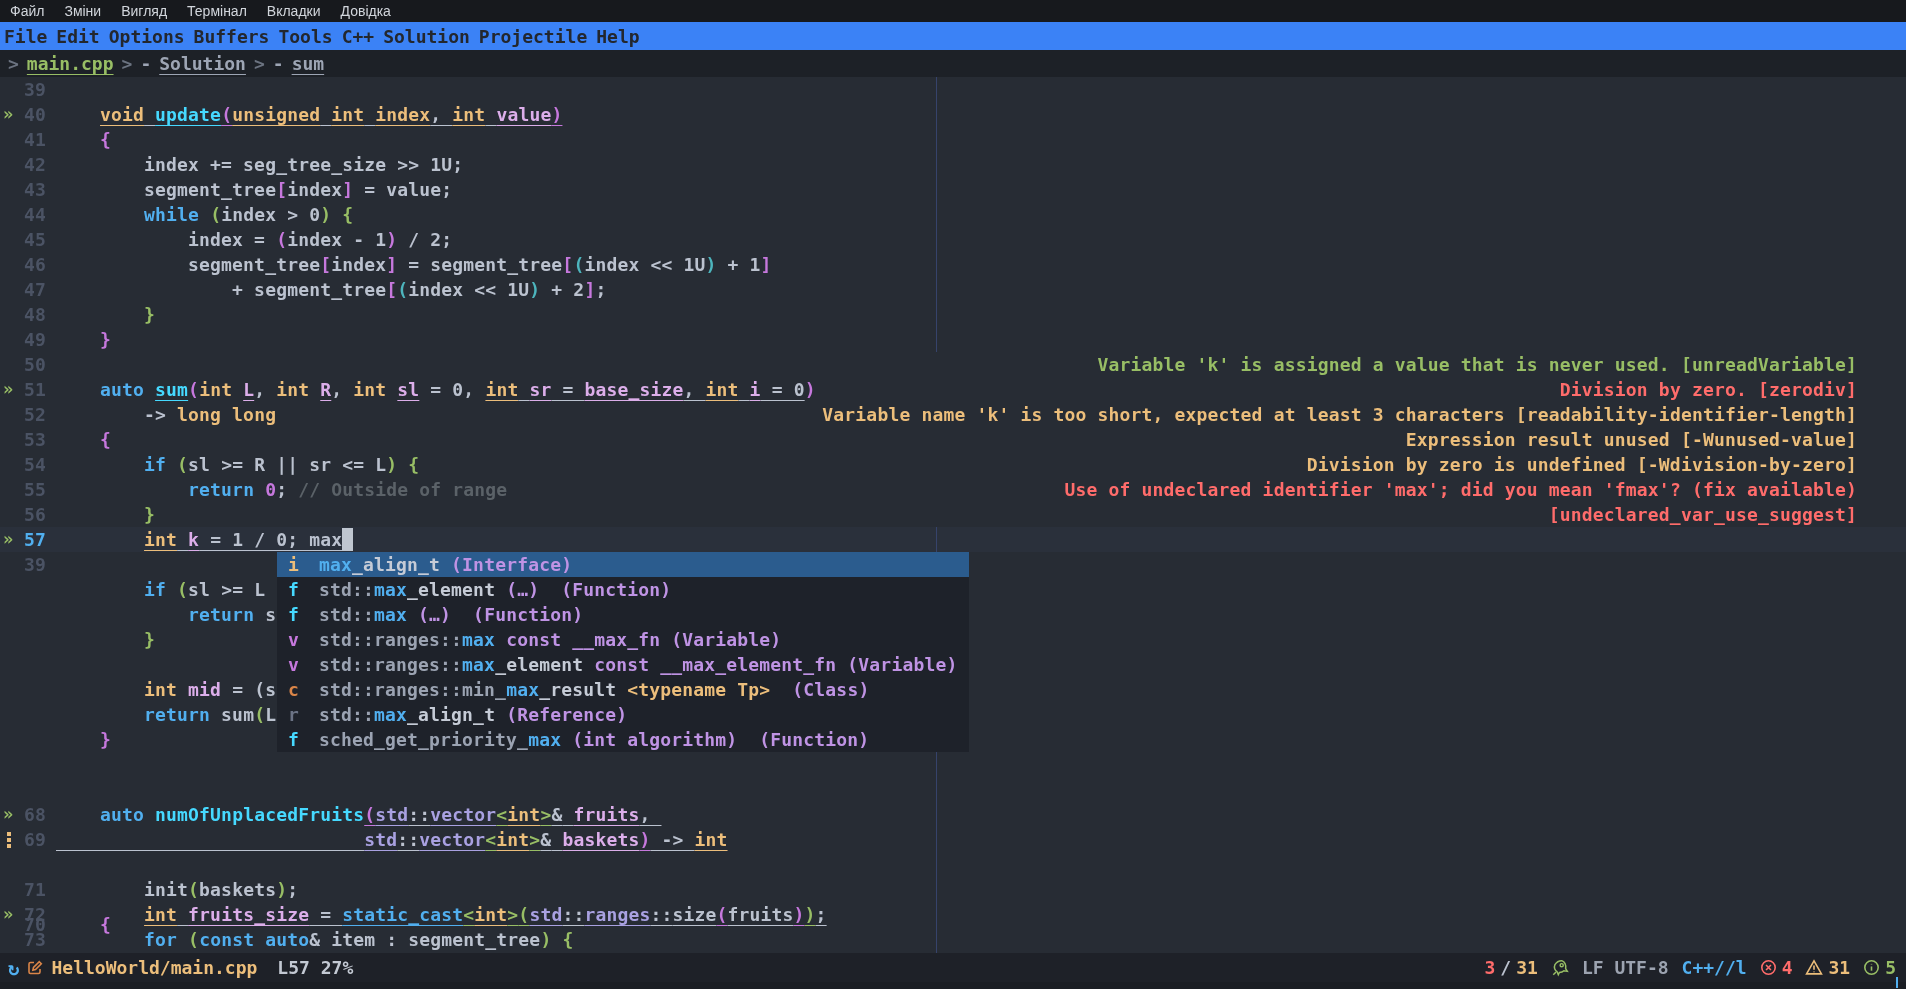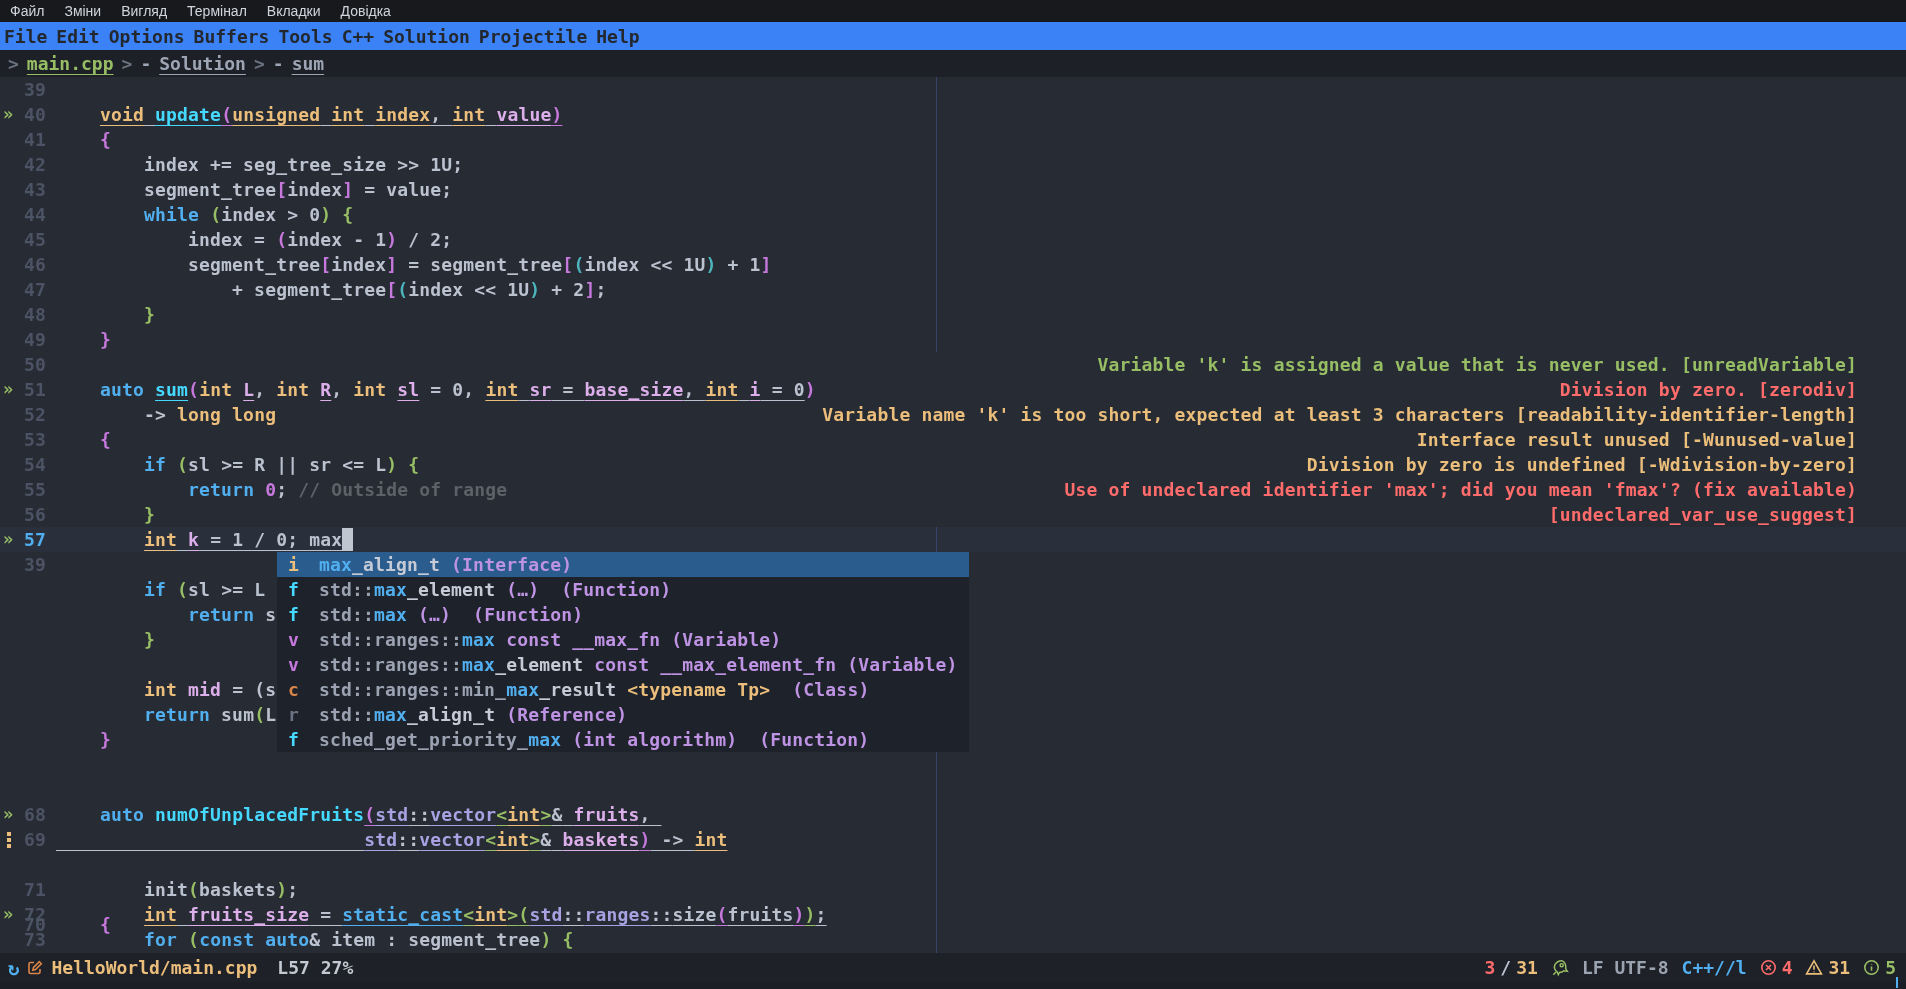--- a/index.html
+++ b/index.html
@@ -88,21 +88,21 @@
       <div class="row" style="top: 100px;"><span class="lnum">43</span><span class="code"><span class="tok" style="color: rgb(187, 194, 207);">        segment_tree</span><span class="tok" style="color: rgb(198, 120, 221);">[</span><span class="tok" style="color: rgb(187, 194, 207);">index</span><span class="tok" style="color: rgb(198, 120, 221);">]</span><span class="tok" style="color: rgb(187, 194, 207);"> = value;</span></span></div>
       <div class="row" style="top: 125px;"><span class="lnum">44</span><span class="code"><span class="tok" style="color: rgb(187, 194, 207);">        </span><span class="tok" style="color: rgb(81, 175, 239);">while</span><span class="tok" style="color: rgb(187, 194, 207);"> </span><span class="tok" style="color: rgb(152, 190, 101);">(</span><span class="tok" style="color: rgb(187, 194, 207);">index &gt; 0</span><span class="tok" style="color: rgb(152, 190, 101);">)</span><span class="tok" style="color: rgb(152, 190, 101);"> {</span></span></div>
       <div class="row" style="top: 150px;"><span class="lnum">45</span><span class="code"><span class="tok" style="color: rgb(187, 194, 207);">            index = </span><span class="tok" style="color: rgb(198, 120, 221);">(</span><span class="tok" style="color: rgb(187, 194, 207);">index - 1</span><span class="tok" style="color: rgb(198, 120, 221);">)</span><span class="tok" style="color: rgb(187, 194, 207);"> / 2;</span></span></div>
       <div class="row" style="top: 175px;"><span class="lnum">46</span><span class="code"><span class="tok" style="color: rgb(187, 194, 207);">            segment_tree</span><span class="tok" style="color: rgb(198, 120, 221);">[</span><span class="tok" style="color: rgb(187, 194, 207);">index</span><span class="tok" style="color: rgb(198, 120, 221);">]</span><span class="tok" style="color: rgb(187, 194, 207);"> = segment_tree</span><span class="tok" style="color: rgb(198, 120, 221);">[</span><span class="tok" style="color: rgb(77, 181, 189);">(</span><span class="tok" style="color: rgb(187, 194, 207);">index &lt;&lt; 1U</span><span class="tok" style="color: rgb(77, 181, 189);">)</span><span class="tok" style="color: rgb(187, 194, 207);"> + 1</span><span class="tok" style="color: rgb(198, 120, 221);">]</span></span></div>
       <div class="row" style="top: 200px;"><span class="lnum">47</span><span class="code"><span class="tok" style="color: rgb(187, 194, 207);">                + segment_tree</span><span class="tok" style="color: rgb(198, 120, 221);">[</span><span class="tok" style="color: rgb(77, 181, 189);">(</span><span class="tok" style="color: rgb(187, 194, 207);">index &lt;&lt; 1U</span><span class="tok" style="color: rgb(77, 181, 189);">)</span><span class="tok" style="color: rgb(187, 194, 207);"> + 2</span><span class="tok" style="color: rgb(198, 120, 221);">]</span><span class="tok" style="color: rgb(187, 194, 207);">;</span></span></div>
       <div class="row" style="top: 225px;"><span class="lnum">48</span><span class="code"><span class="tok" style="color: rgb(152, 190, 101);">        }</span></span></div>
       <div class="row" style="top: 250px;"><span class="lnum">49</span><span class="code"><span class="tok" style="color: rgb(198, 120, 221);">    }</span></span></div>
       <div class="row" style="top: 275px;"><span class="lnum">50</span><span class="diag" style="color: rgb(152, 190, 101); text-align: center;">Variable 'k' is assigned a value that is never used. [unreadVariable]</span></div>
       <div class="row" style="top: 300px;"><span class="lnum">51</span><span class="marker">»</span><span class="code"><span class="tok" style="color: rgb(187, 194, 207);">    </span><span class="tok" style="color: rgb(81, 175, 239);">auto</span><span class="tok" style="color: rgb(187, 194, 207);"> </span><span class="tok u" style="color: rgb(70, 217, 255);">sum</span><span class="tok" style="color: rgb(198, 120, 221);">(</span><span class="tok" style="color: rgb(236, 190, 123);">int</span><span class="tok" style="color: rgb(187, 194, 207);"> </span><span class="tok u" style="color: rgb(220, 174, 234);">L</span><span class="tok" style="color: rgb(187, 194, 207);">, </span><span class="tok" style="color: rgb(236, 190, 123);">int</span><span class="tok" style="color: rgb(187, 194, 207);"> </span><span class="tok u" style="color: rgb(220, 174, 234);">R</span><span class="tok" style="color: rgb(187, 194, 207);">, </span><span class="tok" style="color: rgb(236, 190, 123);">int</span><span class="tok" style="color: rgb(187, 194, 207);"> </span><span class="tok u" style="color: rgb(220, 174, 234);">sl</span><span class="tok" style="color: rgb(187, 194, 207);"> = 0, </span><span class="tok u" style="color: rgb(236, 190, 123);">int</span><span class="tok u" style="color: rgb(187, 194, 207);"> </span><span class="tok u" style="color: rgb(220, 174, 234);">sr</span><span class="tok u" style="color: rgb(187, 194, 207);"> = </span><span class="tok u" style="color: rgb(220, 174, 234);">base_size</span><span class="tok u" style="color: rgb(187, 194, 207);">, </span><span class="tok u" style="color: rgb(236, 190, 123);">int</span><span class="tok u" style="color: rgb(187, 194, 207);"> </span><span class="tok u" style="color: rgb(220, 174, 234);">i</span><span class="tok u" style="color: rgb(187, 194, 207);"> = 0</span><span class="tok" style="color: rgb(198, 120, 221);">)</span></span><span class="diag" style="color: rgb(255, 108, 107);">Division by zero. [zerodiv]</span></div>
       <div class="row" style="top: 325px;"><span class="lnum">52</span><span class="code"><span class="tok" style="color: rgb(187, 194, 207);">        -&gt; </span><span class="tok" style="color: rgb(236, 190, 123);">long long</span></span><span class="diag" style="color: rgb(236, 190, 123);">Variable name 'k' is too short, expected at least 3 characters [readability-identifier-length]</span></div>
-      <div class="row" style="top: 350px;"><span class="lnum">53</span><span class="code"><span class="tok" style="color: rgb(187, 194, 207);">    </span><span class="tok" style="color: rgb(198, 120, 221);">{</span></span><span class="diag" style="color: rgb(236, 190, 123);">Interface result unused [-Wunused-value]</span></div>
+      <div class="row" style="top: 350px;"><span class="lnum">53</span><span class="code"><span class="tok" style="color: rgb(187, 194, 207);">    </span><span class="tok" style="color: rgb(198, 120, 221);">{</span></span><span class="diag" style="color: rgb(236, 190, 123);">Expression result unused [-Wunused-value]</span></div>
       <div class="row" style="top: 375px;"><span class="lnum">54</span><span class="code"><span class="tok" style="color: rgb(187, 194, 207);">        </span><span class="tok" style="color: rgb(81, 175, 239);">if</span><span class="tok" style="color: rgb(187, 194, 207);"> </span><span class="tok" style="color: rgb(152, 190, 101);">(</span><span class="tok" style="color: rgb(187, 194, 207);">sl &gt;= R || sr &lt;= L</span><span class="tok" style="color: rgb(152, 190, 101);">)</span><span class="tok" style="color: rgb(152, 190, 101);"> {</span></span><span class="diag" style="color: rgb(236, 190, 123);">Division by zero is undefined [-Wdivision-by-zero]</span></div>
       <div class="row" style="top: 400px;"><span class="lnum">55</span><span class="code"><span class="tok" style="color: rgb(187, 194, 207);">            </span><span class="tok" style="color: rgb(81, 175, 239);">return</span><span class="tok" style="color: rgb(187, 194, 207);"> </span><span class="tok" style="color: rgb(198, 120, 221);">0</span><span class="tok" style="color: rgb(187, 194, 207);">; </span><span class="tok" style="color: rgb(91, 98, 104);">// Outside of range</span></span><span class="diag" style="color: rgb(255, 108, 107);">Use of undeclared identifier 'max'; did you mean 'fmax'? (fix available)</span></div>
       <div class="row" style="top: 425px;"><span class="lnum">56</span><span class="code"><span class="tok" style="color: rgb(152, 190, 101);">        }</span></span><span class="diag" style="color: rgb(255, 108, 107);">[undeclared_var_use_suggest]</span></div>
       <div class="row current" style="top: 450px;"><span class="lnum">57</span><span class="marker">»</span><span class="code"><span class="tok" style="color: rgb(187, 194, 207);">        </span><span class="tok u" style="color: rgb(236, 190, 123);">int</span><span class="tok u" style="color: rgb(187, 194, 207);"> </span><span class="tok u" style="color: rgb(220, 174, 234);">k</span><span class="tok u" style="color: rgb(187, 194, 207);"> = 1 / 0; max</span></span><span class="cursor" style="left: 342px;"></span></div>
       <div class="row" style="top: 475px;"><span class="lnum">39</span></div>
       <div class="row" style="top: 500px;"><span class="code"><span class="tok" style="color: rgb(187, 194, 207);">        </span><span class="tok" style="color: rgb(81, 175, 239);">if</span><span class="tok" style="color: rgb(187, 194, 207);"> </span><span class="tok" style="color: rgb(152, 190, 101);">(</span><span class="tok" style="color: rgb(187, 194, 207);">sl &gt;= L</span></span></div>
       <div class="row" style="top: 525px;"><span class="code"><span class="tok" style="color: rgb(187, 194, 207);">            </span><span class="tok" style="color: rgb(81, 175, 239);">return</span><span class="tok" style="color: rgb(187, 194, 207);"> s</span></span></div>
       <div class="row" style="top: 550px;"><span class="code"><span class="tok" style="color: rgb(152, 190, 101);">        }</span></span></div>
       <div class="row" style="top: 575px;"></div>
       <div class="row" style="top: 600px;"><span class="code"><span class="tok" style="color: rgb(187, 194, 207);">        </span><span class="tok" style="color: rgb(236, 190, 123);">int</span><span class="tok" style="color: rgb(187, 194, 207);"> </span><span class="tok" style="color: rgb(220, 174, 234);">mid</span><span class="tok" style="color: rgb(187, 194, 207);"> = (s</span></span></div>

